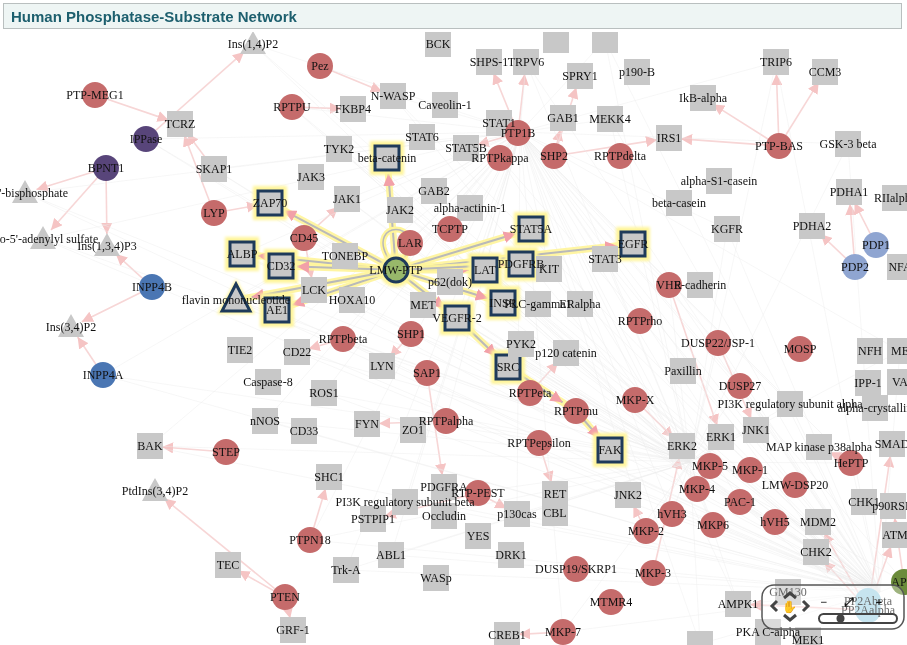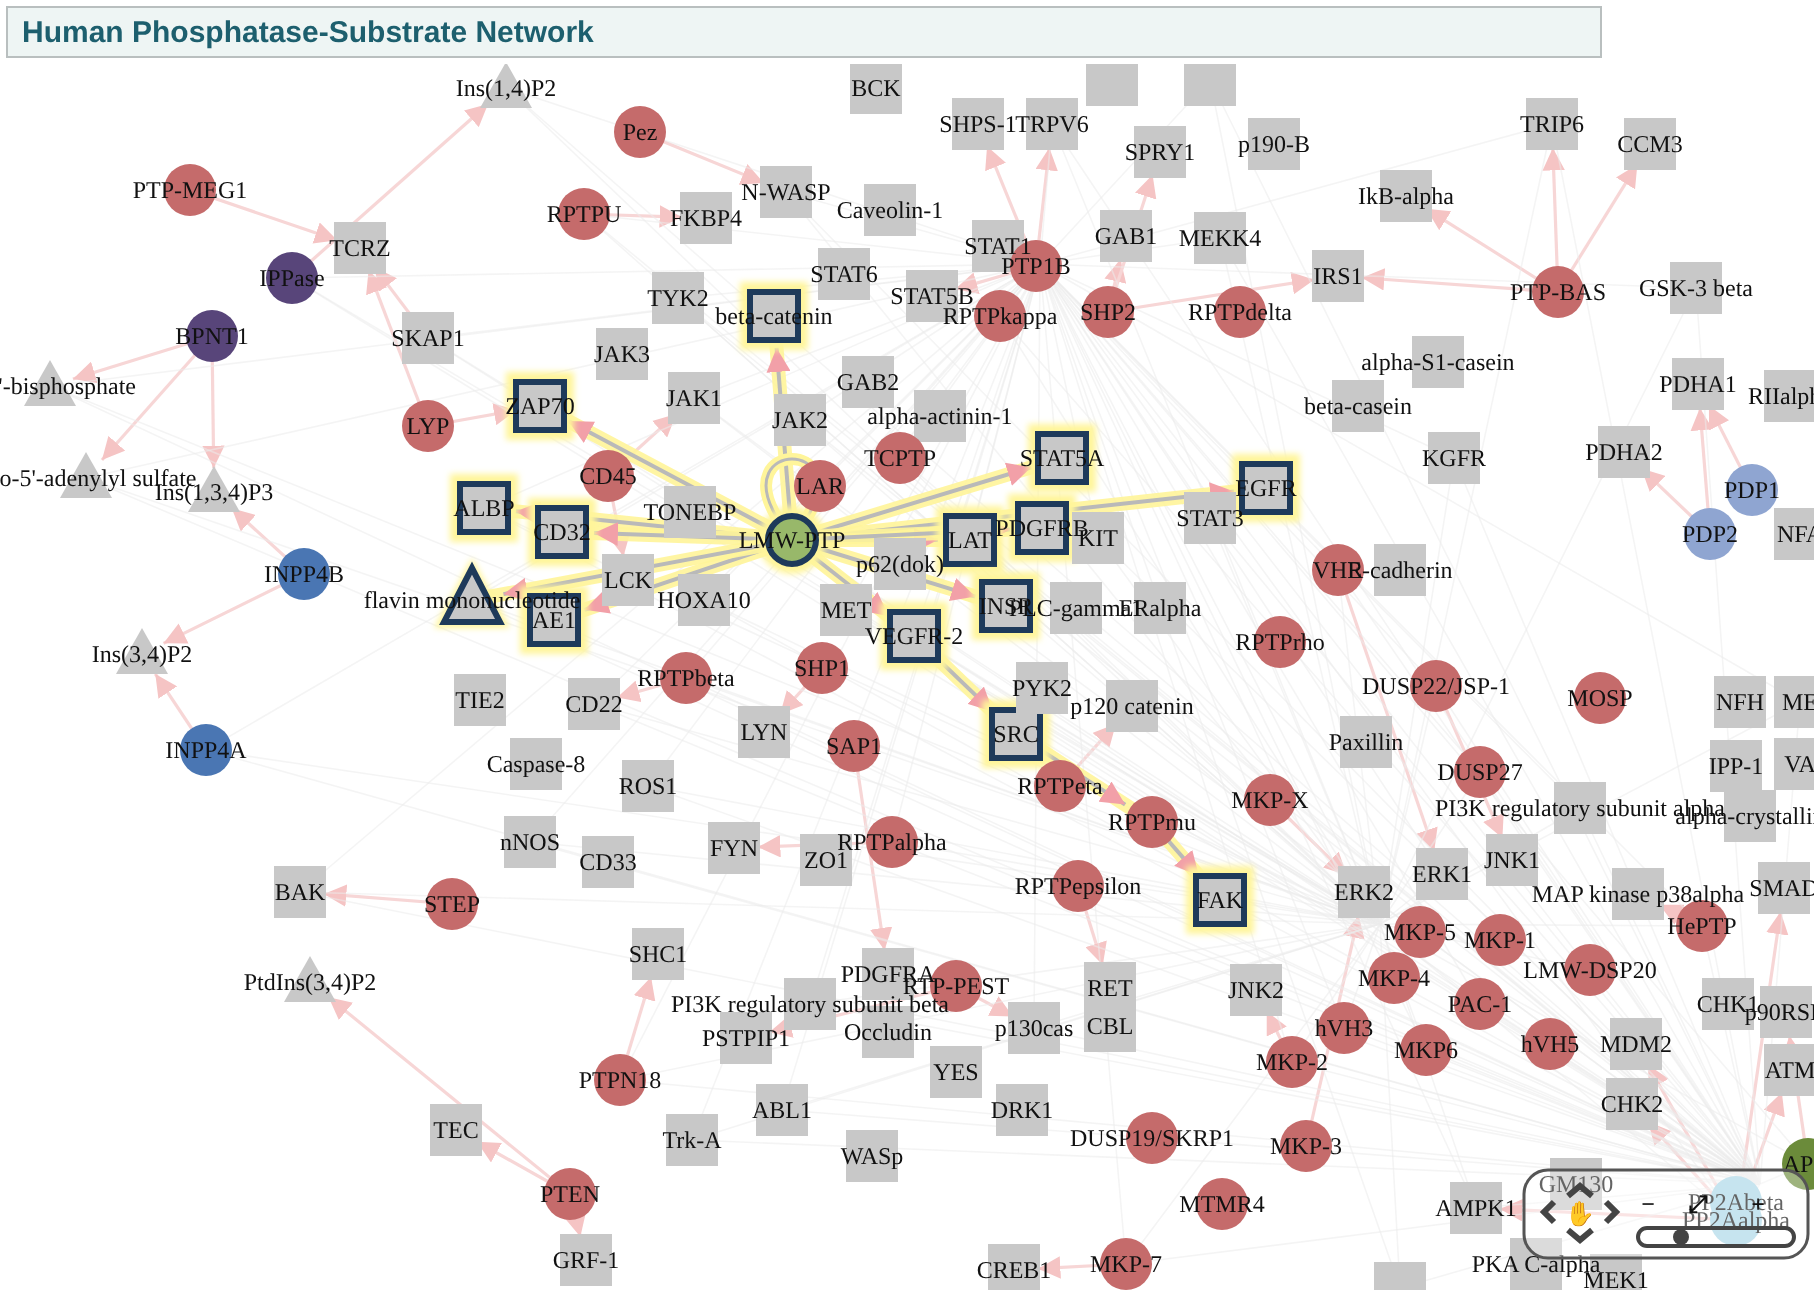--- a/index.html
+++ b/index.html
@@ -1,18 +1,18 @@
 <!DOCTYPE html>
 <html><head>
 <meta charset="utf-8">
 <style>
   html, body { margin: 0; padding: 0; background: #ffffff; }
   body { width: 907px; height: 645px; overflow: hidden; position: relative; font-family: "Liberation Serif", serif; }
   .title-bar {
-    position: absolute; left: 3px; top: 3px; width: 798px; height: 26px;
+    position: absolute; left: 3px; top: 3px; width: 899px; height: 26px;
     background: #eef5f4; border: 1px solid #b9bfbf; box-sizing: border-box;
   }
   .title-text {
     position: absolute; left: 7px; top: 4px;
     font-family: "Liberation Sans", sans-serif; font-weight: bold; font-size: 15px; color: #1d5f6e;
   }
   .canvas { position: absolute; left: 0; top: 32px; width: 907px; height: 613px; overflow: hidden; }
   svg text { font-family: "Liberation Serif", serif; font-size: 12px; fill: #111; }
   .nav-panel { position: absolute; left: 761px; top: 584px; width: 144px; height: 46px; }
 </style>

